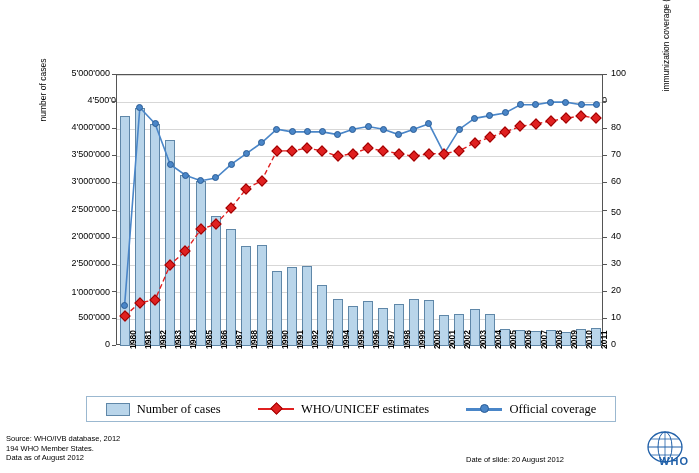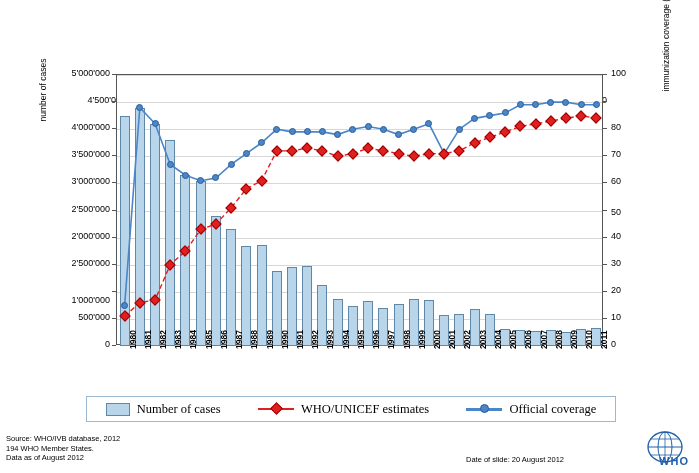--- a/index.html
+++ b/index.html
@@ -116,21 +116,21 @@
       <div class="ytick" style="left: 50px; top: 149.3px;">3'500'000</div>
       <div class="tickmark" style="left: 112px; top: 155.3px;"></div>
       <div class="ytick" style="left: 50px; top: 176.4px;">3'000'000</div>
       <div class="tickmark" style="left: 112px; top: 182.4px;"></div>
       <div class="ytick" style="left: 50px; top: 203.5px;">2'500'000</div>
       <div class="tickmark" style="left: 112px; top: 209.5px;"></div>
       <div class="ytick" style="left: 50px; top: 230.6px;">2'000'000</div>
       <div class="tickmark" style="left: 112px; top: 236.6px;"></div>
       <div class="ytick" style="left: 50px; top: 257.7px;">2'500'000</div>
       <div class="tickmark" style="left: 112px; top: 263.7px;"></div>
-      <div class="ytick" style="left: 50px; top: 295px;">1'000'000</div>
+      <div class="ytick" style="left: 50px; top: 287px;">1'000'000</div>
       <div class="tickmark" style="left: 112px; top: 290.8px;"></div>
       <div class="ytick" style="left: 50px; top: 311.9px;">500'000</div>
       <div class="tickmark" style="left: 112px; top: 317.9px;"></div>
       <div class="ytick" style="left: 50px; top: 339px;">0</div>
       <div class="tickmark" style="left: 112px; top: 345px;"></div>
     </div>
   <div id="yticks-right">
       <div class="ytick-r" style="left: 611px; top: 68px;">100</div>
       <div class="tickmark" style="left: 603px; top: 74px;"></div>
       <div class="ytick-r" style="left: 597px; top: 95.1px;">90</div>

